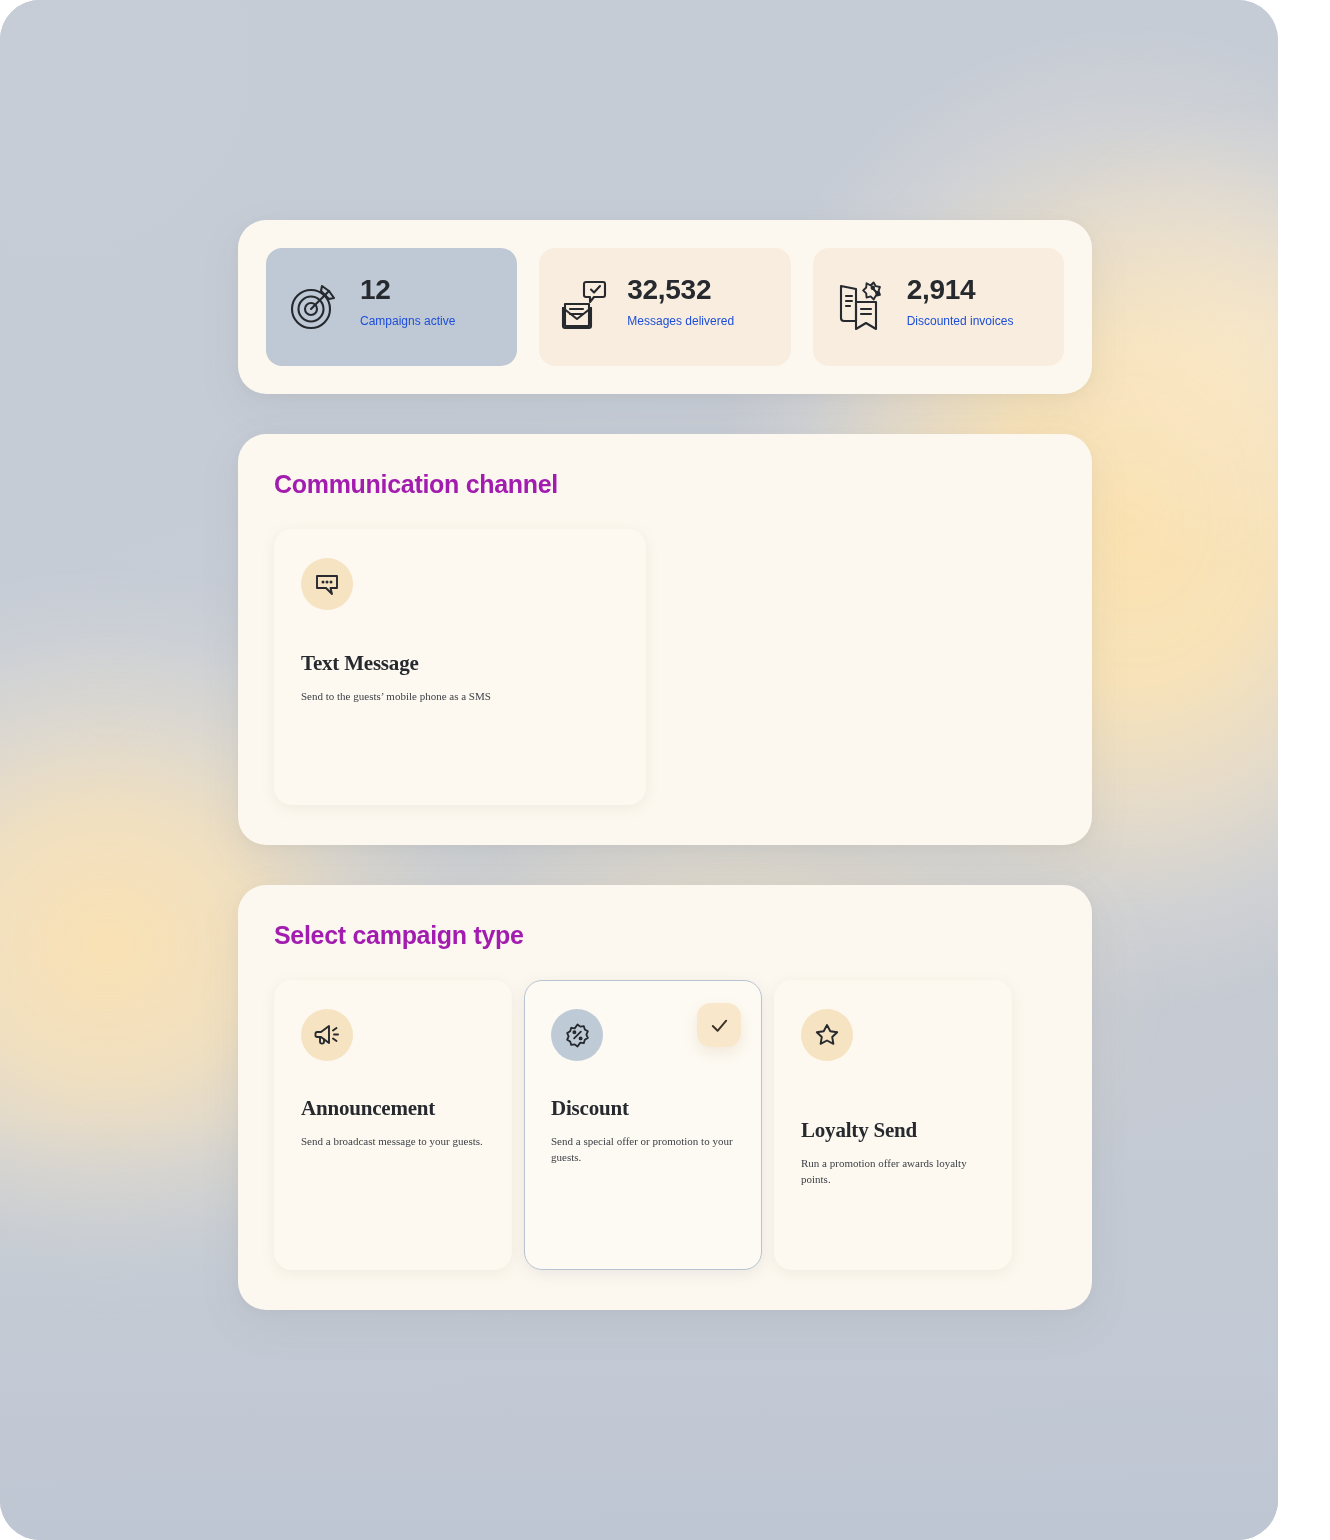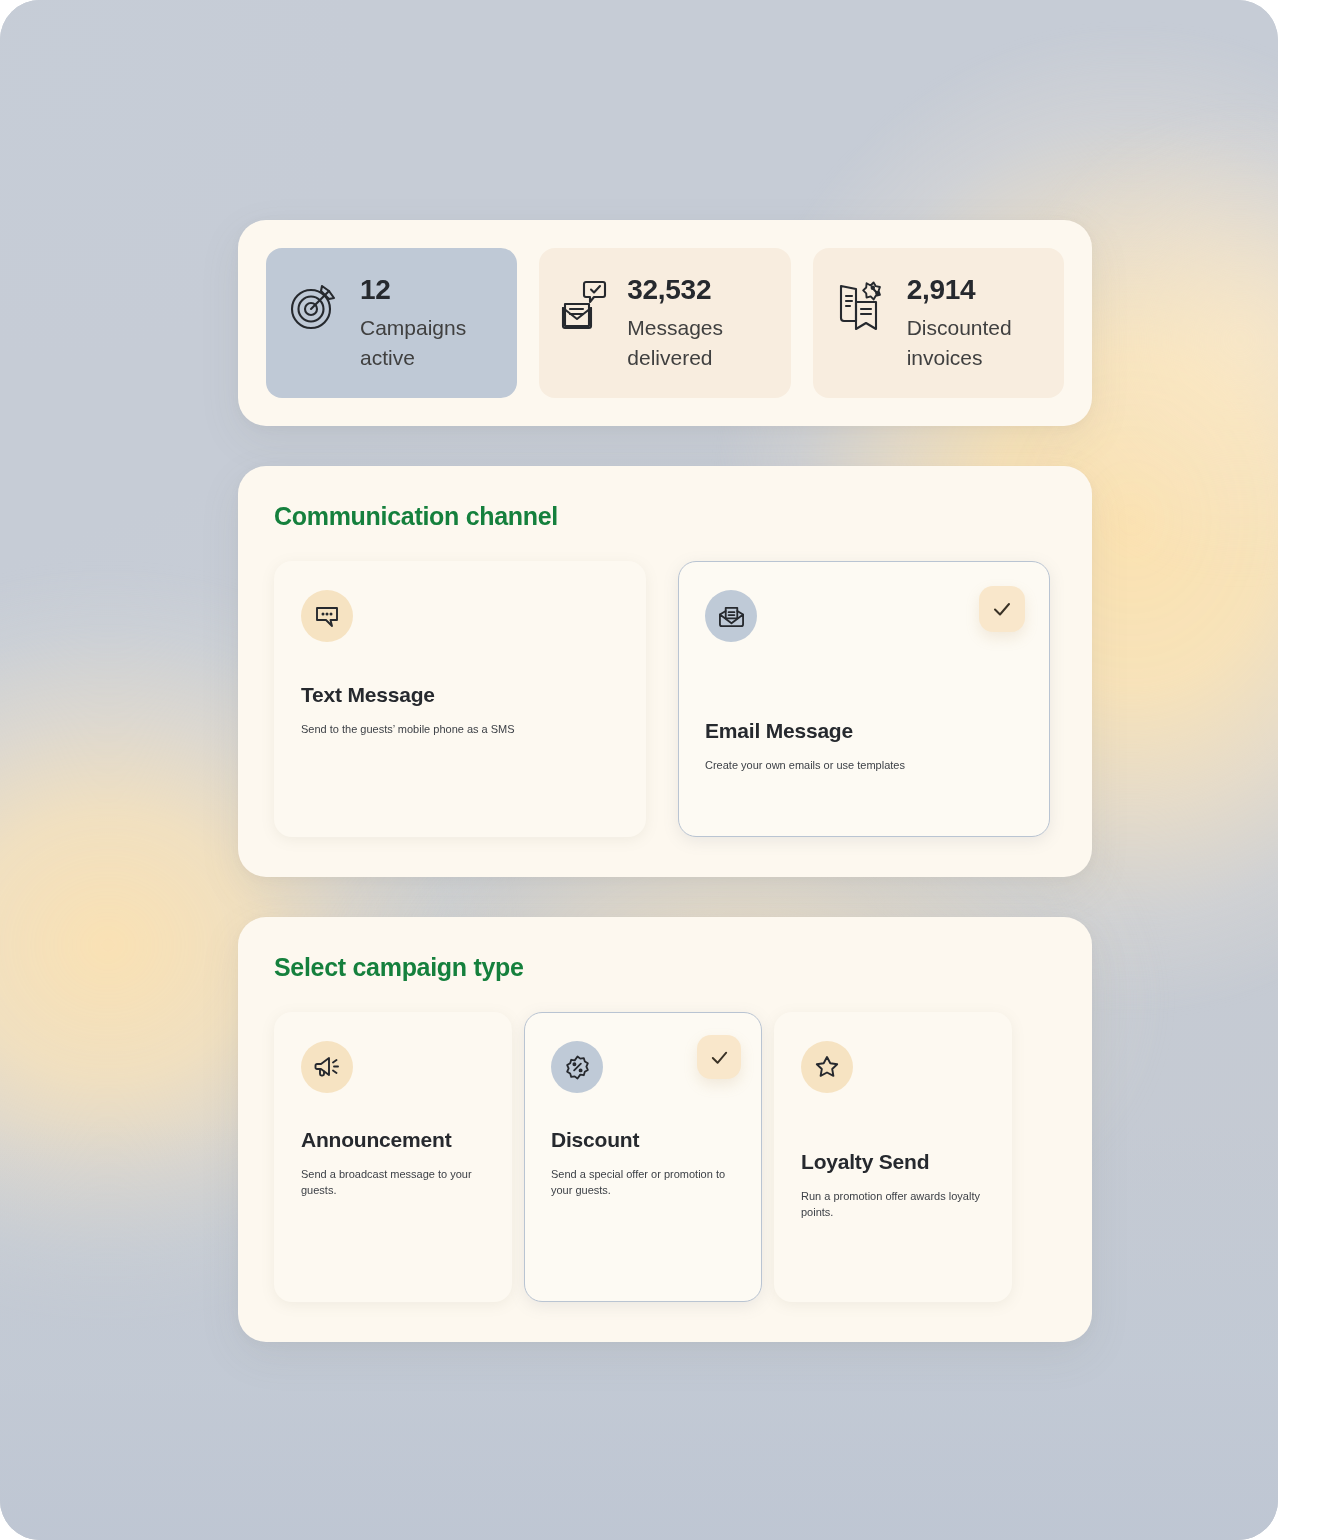--- a/index.html
+++ b/index.html
@@ -115,45 +115,46 @@
   .stat-text { padding-top: 1px; }
   .stat-value {
     font-size: 28px;
     font-weight: bold;
     color: #26292e;
     letter-spacing: -0.3px;
     line-height: 1.1;
   }
   .stat-label {
     margin-top: 7px;
-    font-size: 21px;
-    color: #404040;
+    font-size: 12px;
+    color: #1d4ed8;
     line-height: 1.42;
     max-width: 130px;
   }
 
   
   .section-panel { margin-top: 40px; padding: 36px 36px 40px 36px; }
   .section-title {
     font-size: 25px;
     font-weight: bold;
-    color: #15803d;
+    color: #a21caf;
     letter-spacing: -0.3px;
     margin-bottom: 30px;
   }
 
   .card-row { display: flex; gap: 32px; align-items: flex-start; }
 
   .opt-card {
     position: relative;
     background: #fdf9f1;
     border: 1.5px solid transparent;
     border-radius: 18px;
     box-shadow: 0 3px 14px rgba(130,124,112,0.10);
     padding: 28px 26px 30px 26px;
+    font-family: Liberation Serif, serif;
   }
   .opt-card.selected {
     border-color: #b9c4d2;
     background: #fdfaf3;
     box-shadow: 0 4px 16px rgba(120,126,140,0.14);
   }
 
   .opt-icon-wrap {
     width: 52px; height: 52px;
     border-radius: 50%;
@@ -285,39 +286,20 @@
               <circle cx="9" cy="11" r="1.5" fill="#26292e" stroke="none"></circle>
               <circle cx="13" cy="11" r="1.5" fill="#26292e" stroke="none"></circle>
               <circle cx="17" cy="11" r="1.5" fill="#26292e" stroke="none"></circle>
             </svg>
           </div>
           <div class="spacer-sm"></div>
           <div class="opt-title">Text Message</div>
           <div class="opt-desc">Send to the guests’ mobile phone as a SMS</div>
         </div>
 
-        <div class="opt-card selected">
-          <div class="opt-icon-wrap blue">
-            <svg width="27" height="27" viewBox="0 0 28 28" fill="none" stroke="#26292e" stroke-width="1.9" stroke-linecap="round" stroke-linejoin="round">
-              <path d="M8 5 h12 v11 h-12 z"></path>
-              <path d="M11 9.5 h6"></path>
-              <path d="M11 12.5 h6"></path>
-              <path d="M2 12 L8 8.2 M26 12 L20 8.2"></path>
-              <path d="M2 12 v10 a2 2 0 0 0 2 2 h20 a2 2 0 0 0 2 -2 v-10 L14 21 Z"></path>
-            </svg>
-          </div>
-          <div class="check-badge">
-            <svg width="24" height="24" viewBox="0 0 24 24" fill="none" stroke="#3a3226" stroke-width="2" stroke-linecap="round" stroke-linejoin="round">
-              <path d="M5 12.5 L10 17.5 L19 7"></path>
-            </svg>
-          </div>
-          <div class="spacer-sm"></div>
-          <div class="opt-title">Email Message</div>
-          <div class="opt-desc">Create your own emails or use templates</div>
-        </div>
 
       </div>
     </div>
 
     <div class="panel section-panel">
       <div class="section-title">Select campaign type</div>
 
       <div class="card-row campaign-row">
 
         <div class="opt-card">

